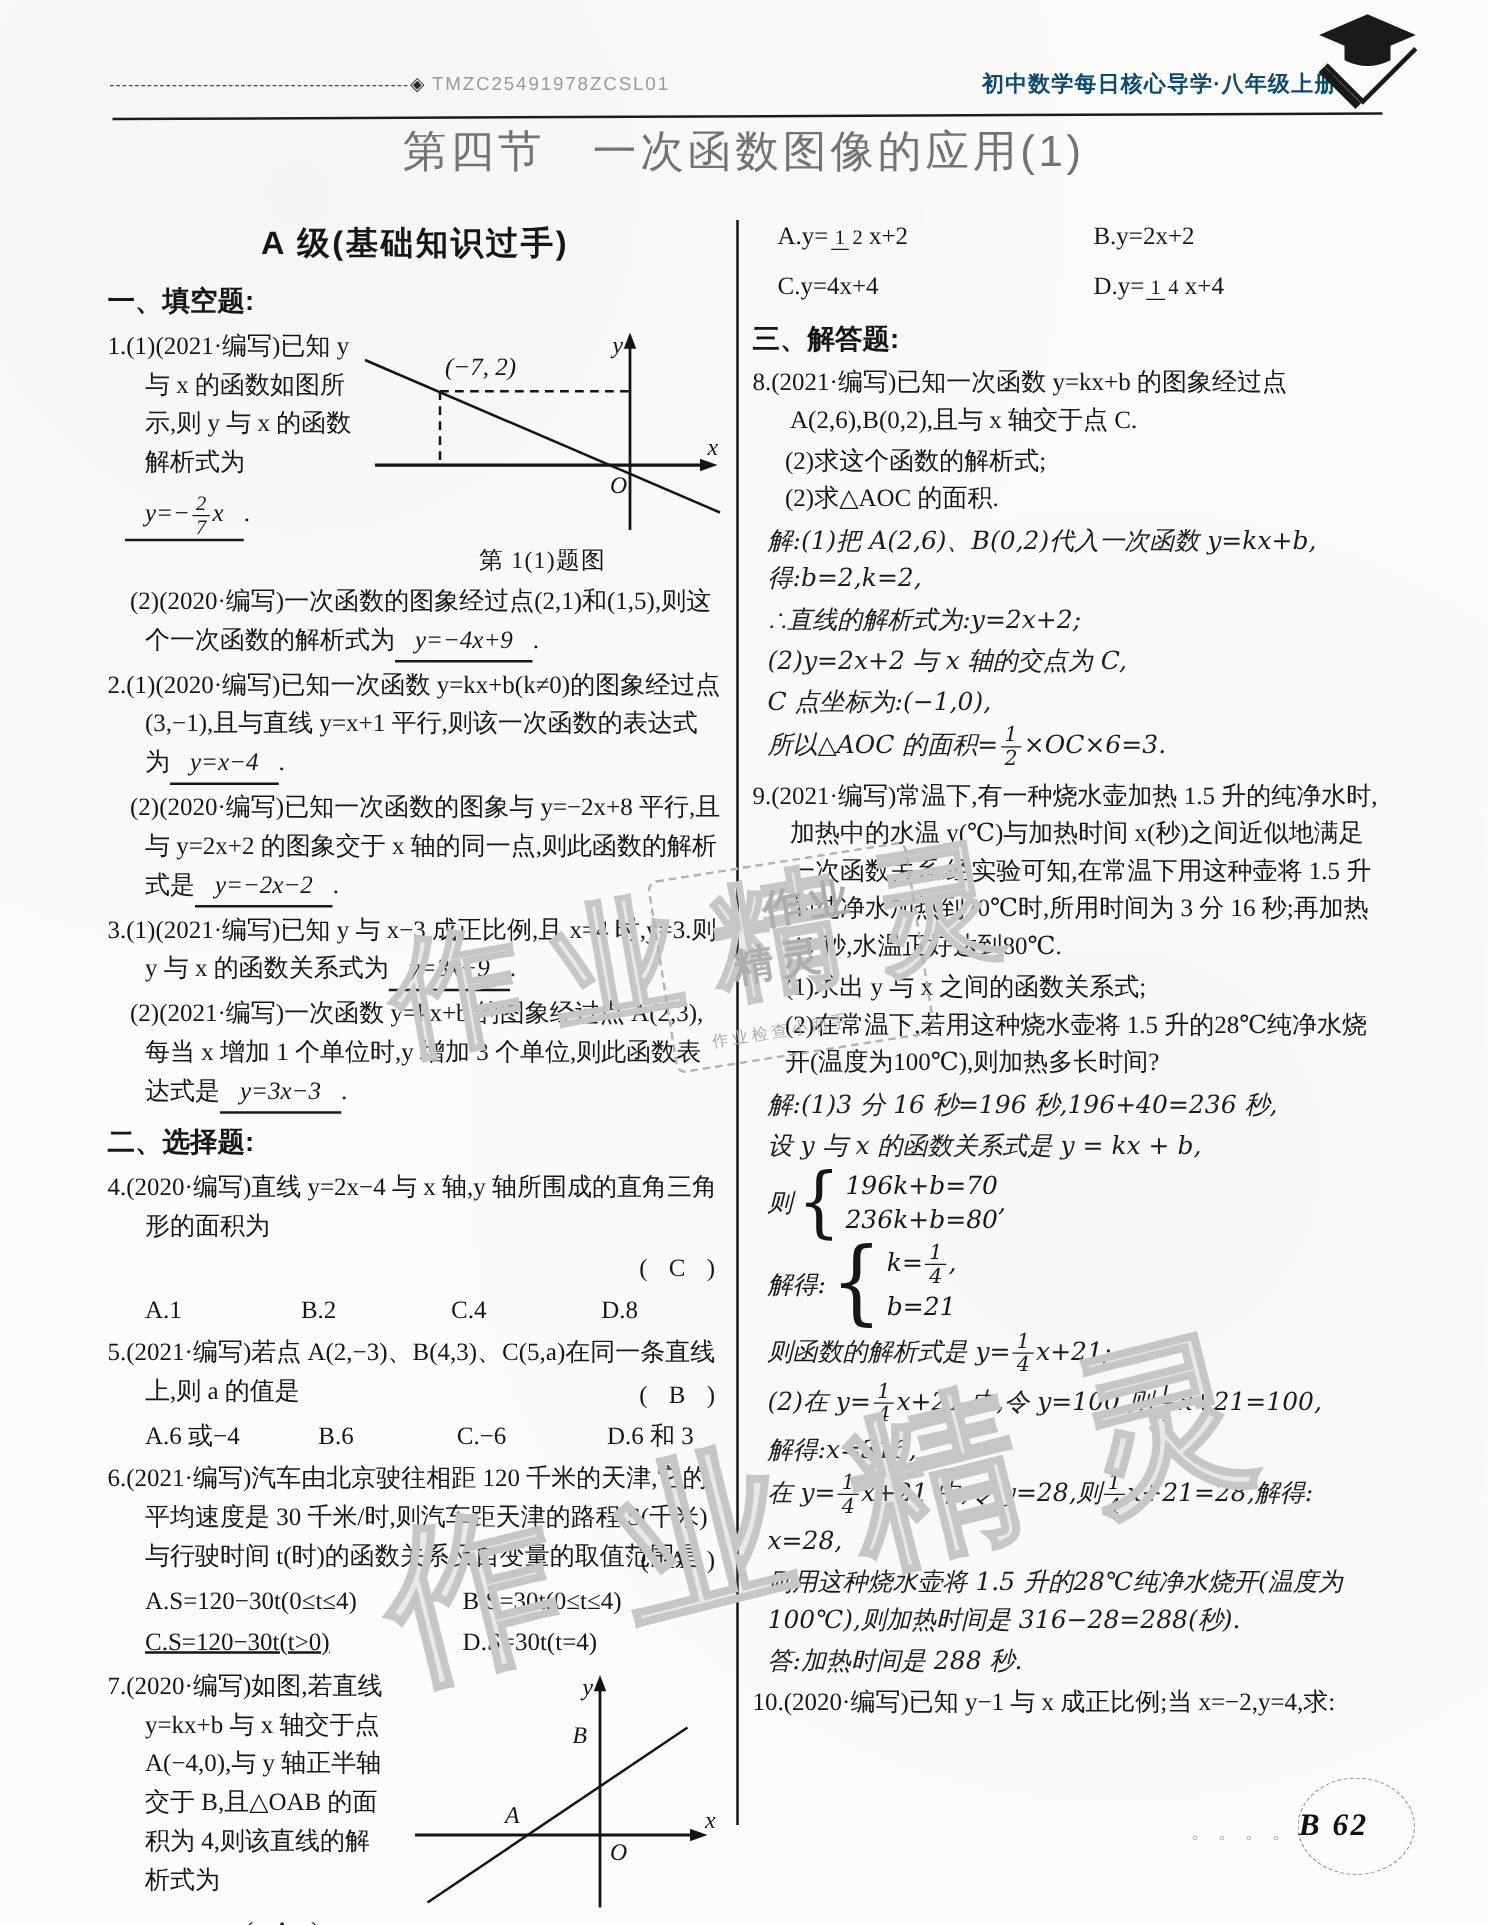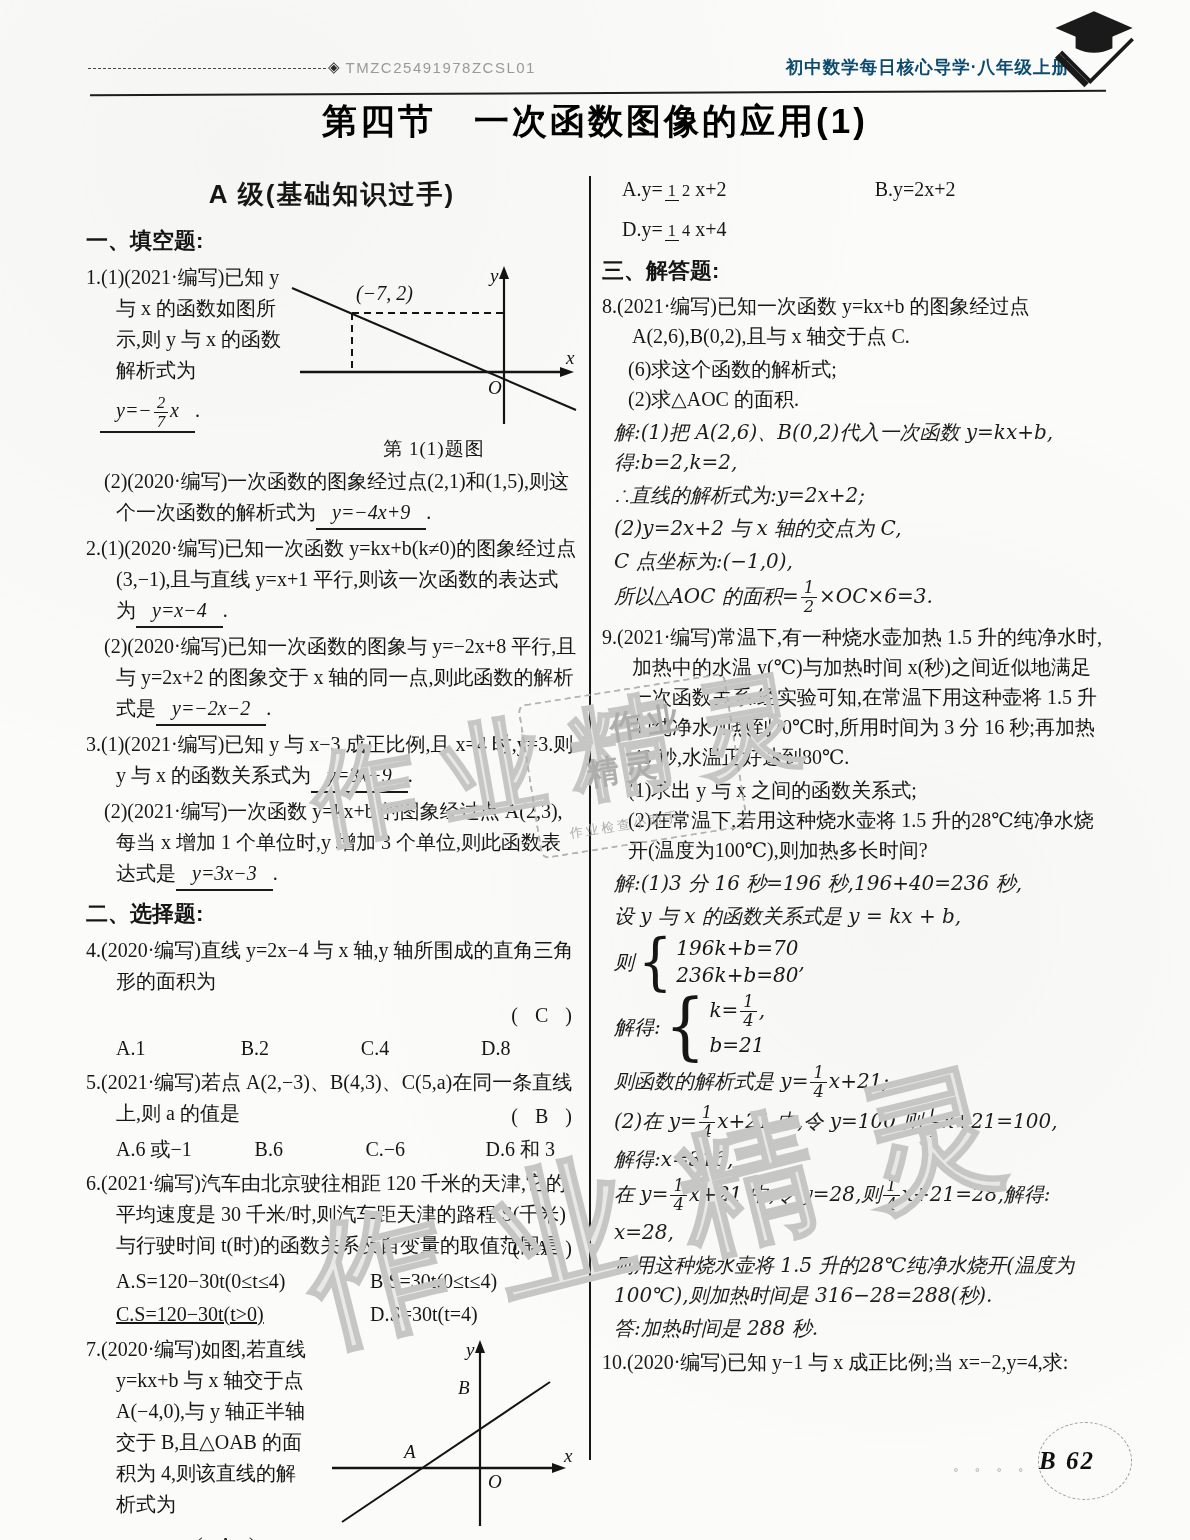--- a/index.html
+++ b/index.html
@@ -19,21 +19,21 @@
   .header-row{display:flex;align-items:center;height:30px;}
   .lead-dash{width:238px;border-top:1.5px dashed #4a4a4a;margin-top:2px;}
   .diamond{font-size:15px;color:#2a2a2a;margin:0 6px 0 2px;}
   .code{font-size:15px;color:#9a9a96;letter-spacing:1.5px;font-family:"Liberation Sans",sans-serif;}
   .spacer{flex:1;}
   .book{font-family:"Liberation Sans",sans-serif;font-weight:bold;font-size:17.5px;color:#0c4a6e;letter-spacing:1px;margin-right:40px;}
   .header-rule{position:absolute;top:40px;left:2px;width:1016px;border-top:2.2px solid #1d1d1d;transform:rotate(-0.25deg);}
   .cap{position:absolute;top:4px;right:50px;width:92px;height:92px;}
   
   .page-title{position:absolute;top:98px;left:0;width:100%;text-align:center;
-    font-family:"Liberation Sans",sans-serif;font-weight:bold;font-size:35px;letter-spacing:3px;color:#000000;}
+    font-family:"Liberation Sans",sans-serif;font-weight:normal;font-size:35px;letter-spacing:3px;color:#737373;}
   
   .cols{position:absolute;top:170px;left:86px;width:1022px;display:flex;}
   .col-left{width:492px;font-size:20px;line-height:1.55;}
   .divider{width:2px;background:#161616;margin:6px 11px 0 11px;height:1284px;}
   .col-right{width:506px;font-size:20px;line-height:1.5;}
   p{margin:0;}
   .para{margin:3px 0;padding-left:30px;text-indent:-30px;}
   .sub{padding-left:30px;text-indent:-12px;}
   .h-sec{font-family:"Liberation Sans",sans-serif;font-weight:bold;font-size:26px;text-align:center;margin:4px 0 10px 0;letter-spacing:2px;}
   .h-sub{font-family:"Liberation Sans",sans-serif;font-weight:bold;font-size:22px;margin:6px 0 4px 0;}
@@ -164,21 +164,21 @@
         <span style="width:21%;">D.8</span>
       </div>
     </div>
 
     <div>
       <p class="para"><span>5.(2021·编写)若点 A(2,−3)、B(4,3)、C(5,a)在同一条直线上,则 a 的值是</span></p>
       <div class="ansline" style="padding-left:30px;margin-top:-31px;">
           <span class="abr">( B )</span>
         </div>
       <div class="opt-row">
-        <span style="width:30%;">A.6 或−1</span>
+        <span style="width:30%;">A.6 或−4</span>
         <span style="width:24%;">B.6</span>
         <span style="width:26%;">C.−6</span>
         <span style="width:20%;">D.6 和 3</span>
       </div>
     </div>
 
     <div>
       <p class="para"><span>6.(2021·编写)汽车由北京驶往相距 120 千米的天津,它的平均速度是 30 千米/时,则汽车距天津的路程 S(千米)与行驶时间 t(时)的函数关系及自变量的取值范围是</span></p>
       <div class="ansline" style="padding-left:30px;margin-top:-31px;">
           <span class="abr">( A )</span>
@@ -217,28 +217,29 @@
 
   <div class="divider"></div>
 
   <div class="col-right">
 
     <div class="opt-row" style="padding-left:20px;margin:4px 0 10px 0;">
       <span style="width:52%;"><span>A.y=</span><span class="frac"><span class="num">1</span><span class="den">2</span></span><span>x+2</span></span>
       <span style="width:48%;">B.y=2x+2</span>
     </div>
     <div class="opt-row" style="padding-left:20px;margin:0 0 10px 0;">
+      <span style="width:52%;">C.y=4x+4</span>
       <span style="width:48%;"><span>D.y=</span><span class="frac"><span class="num">1</span><span class="den">4</span></span><span>x+4</span></span>
     </div>
 
     <div class="h-sub">三、解答题:</div>
 
     <div>
       <p class="para">8.(2021·编写)已知一次函数 y=kx+b 的图象经过点 A(2,6),B(0,2),且与 x 轴交于点 C.</p>
-      <p style="padding-left:26px;">(6)求这个函数的解析式;</p>
+      <p style="padding-left:26px;">(2)求这个函数的解析式;</p>
       <p style="padding-left:26px;">(2)求△AOC 的面积.</p>
       <p class="sol">解:(1)把 A(2,6)、B(0,2)代入一次函数 y=kx+b,得:b=2,k=2,</p>
       <p class="sol">∴直线的解析式为:y=2x+2;</p>
       <p class="sol">(2)y=2x+2 与 x 轴的交点为 C,</p>
       <p class="sol">C 点坐标为:(−1,0),</p>
       <p class="sol"><span>所以△AOC 的面积=</span><span class="frac">
             <span class="num">1</span>
             <span class="den">2</span>
           </span><span>×OC×6=3.</span></p>
     </div>

